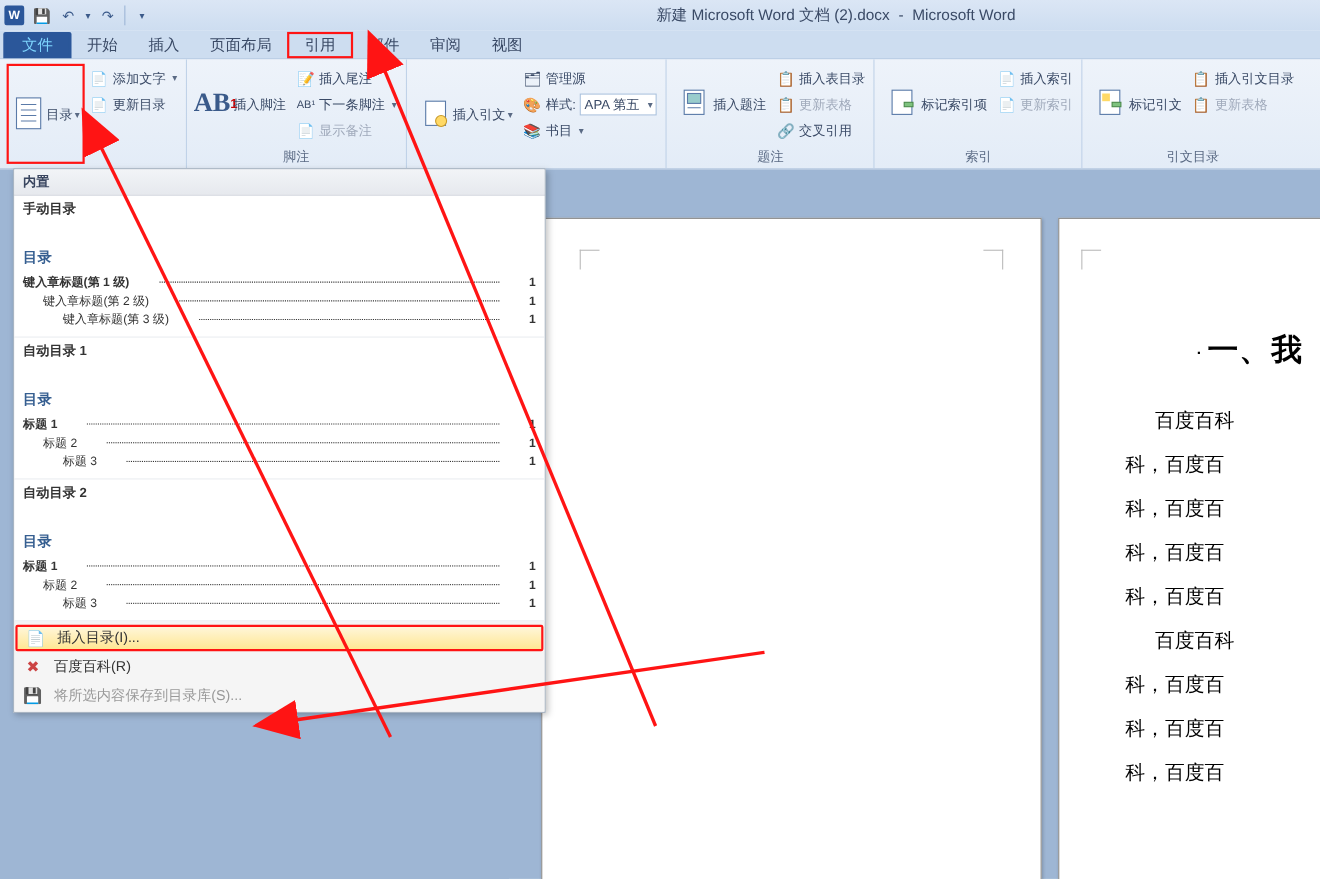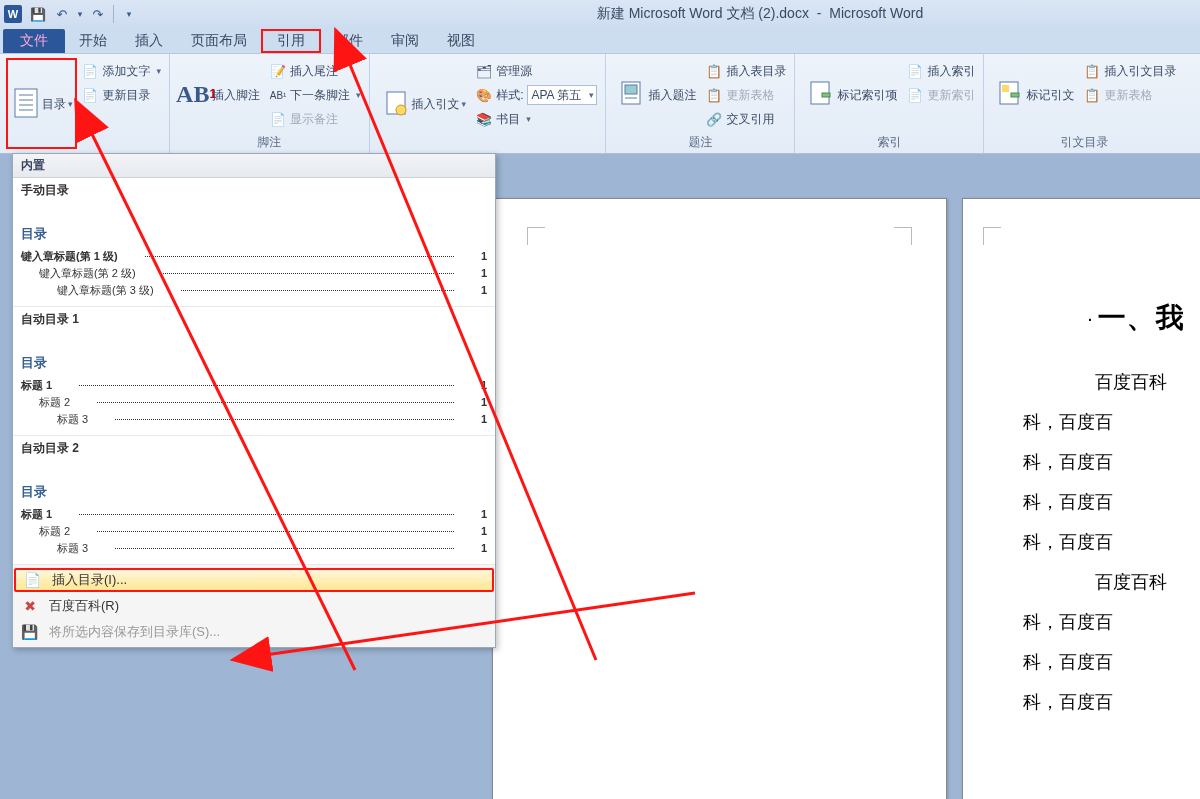--- a/index.html
+++ b/index.html
@@ -9,21 +9,21 @@
     .title-bar { height: 28px; background: linear-gradient(#dbe6f5, #cdddf0); display: flex; align-items: center; padding-left: 4px; position: relative; }
     .word-icon { width: 18px; height: 18px; background: #2b579a; color: #fff; font-size: 11px; font-weight: bold; display: flex; align-items: center; justify-content: center; border-radius: 2px; margin-right: 4px; }
     .qat-btn { width: 22px; height: 22px; display: flex; align-items: center; justify-content: center; font-size: 13px; color: #3b5a8a; margin: 0 1px; }
     .qat-sep { width: 1px; height: 18px; background: #9db6d6; margin: 0 3px; }
     .title-text { position: absolute; left: 50%; transform: translateX(-50%); font-size: 14px; color: #3a4a66; left: 760px; }
     .title-text span { margin: 0 2px; }
 
     
     .tabs { height: 26px; background: #cdddf0; display: flex; align-items: flex-end; border-bottom: 1px solid #b5c9e2; }
     .tab { padding: 4px 14px; font-size: 14px; color: #3a4a66; cursor: pointer; height: 24px; display: flex; align-items: center; }
-    .tab.file { background: #2b579a; color: #f9a8d4; border-radius: 2px 2px 0 0; margin-left: 3px; border: 3px solid #2b579a; }
+    .tab.file { background: #2b579a; color: #7dd3fc; border-radius: 2px 2px 0 0; margin-left: 3px; border: 3px solid #2b579a; }
     .tab.highlighted { border: 2.5px solid #ff1414; }
     .highlight-box { border: 2.5px solid #ff1414; }
 
     
     .ribbon { height: 100px; background: linear-gradient(#eef3fa, #e3ecf7); border-bottom: 1px solid #aac0dc; display: flex; }
     .ribbon-group { border-right: 1px solid #c0d2e8; padding: 4px 6px 2px 6px; display: flex; flex-direction: column; justify-content: space-between; }
     .ribbon-group-label { font-size: 12px; color: #5a6a84; text-align: center; padding-top: 2px; }
     .ribbon-content { display: flex; gap: 4px; flex: 1; }
     .big-btn { display: flex; align-items: center; justify-content: center; padding: 2px 4px; font-size: 12px; color: #3a4a66; cursor: pointer; min-width: 42px; }
     .big-icon { width: 32px; height: 32px; display: flex; align-items: center; justify-content: center; font-size: 24px; margin-bottom: 2px; }
@@ -61,21 +61,21 @@
     .page1 { left: 492px; top: 44px; width: 455px; height: 620px; }
     .page2 { left: 962px; top: 44px; width: 240px; height: 755px; padding: 45px 0 0 0; }
     .corner { position: absolute; width: 18px; height: 18px; }
     .corner.tl { top: 28px; left: 34px; border-left: 1px solid #bbb; border-top: 1px solid #bbb; }
     .corner.tr { top: 28px; right: 34px; border-right: 1px solid #bbb; border-top: 1px solid #bbb; }
     .doc-text { font-family: "SimSun", serif; color: #000; }
     .doc-h1 { font-size: 28px; font-weight: bold; margin: 55px 0 0 125px; letter-spacing: 1px; }
     .doc-h1 .bullet { font-size: 14px; vertical-align: middle; margin-right: 4px; }
     .doc-para { font-size: 18px; line-height: 40px; margin-left: 60px; margin-top: 25px; }
     .doc-para p { white-space: nowrap; }
-    .doc-para p.indent { margin-left: 38px; text-align: center; }
+    .doc-para p.indent { margin-left: 27px; }
 
     
     .arrow-svg { position: absolute; top: 0; left: 0; pointer-events: none; z-index: 20; }
   </style>
 </head>
 <body>
 
 <div class="title-bar">
   <div class="word-icon">W</div>
   <div class="qat-btn">💾</div>

